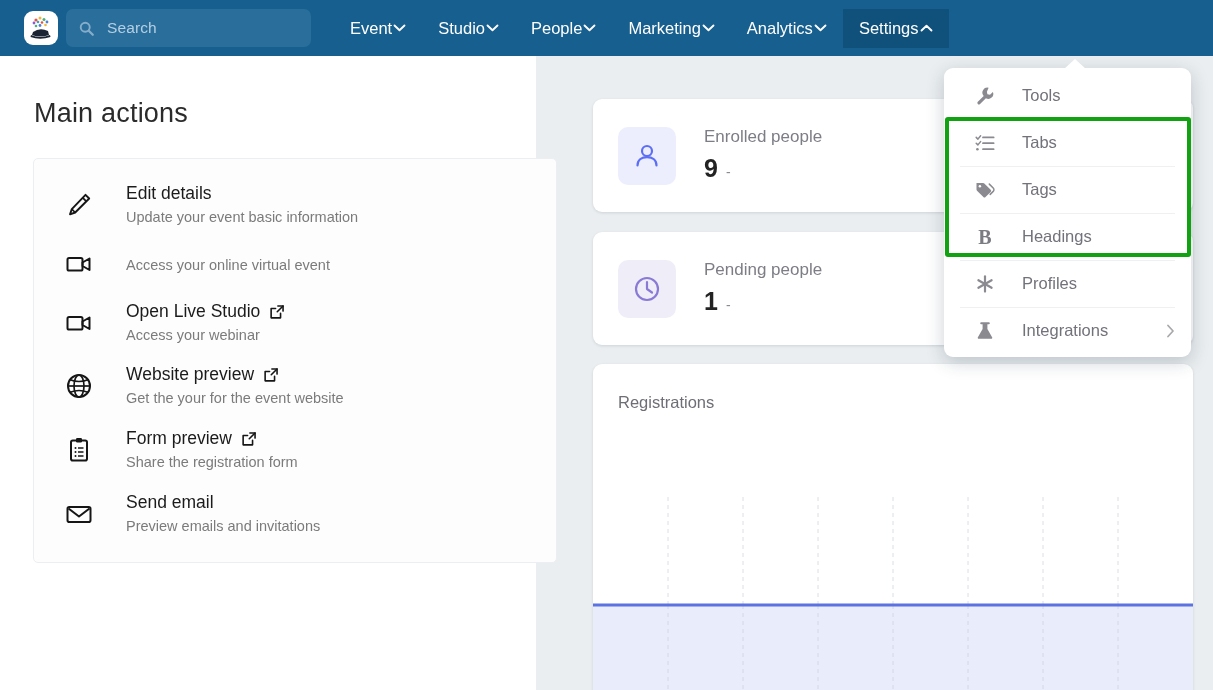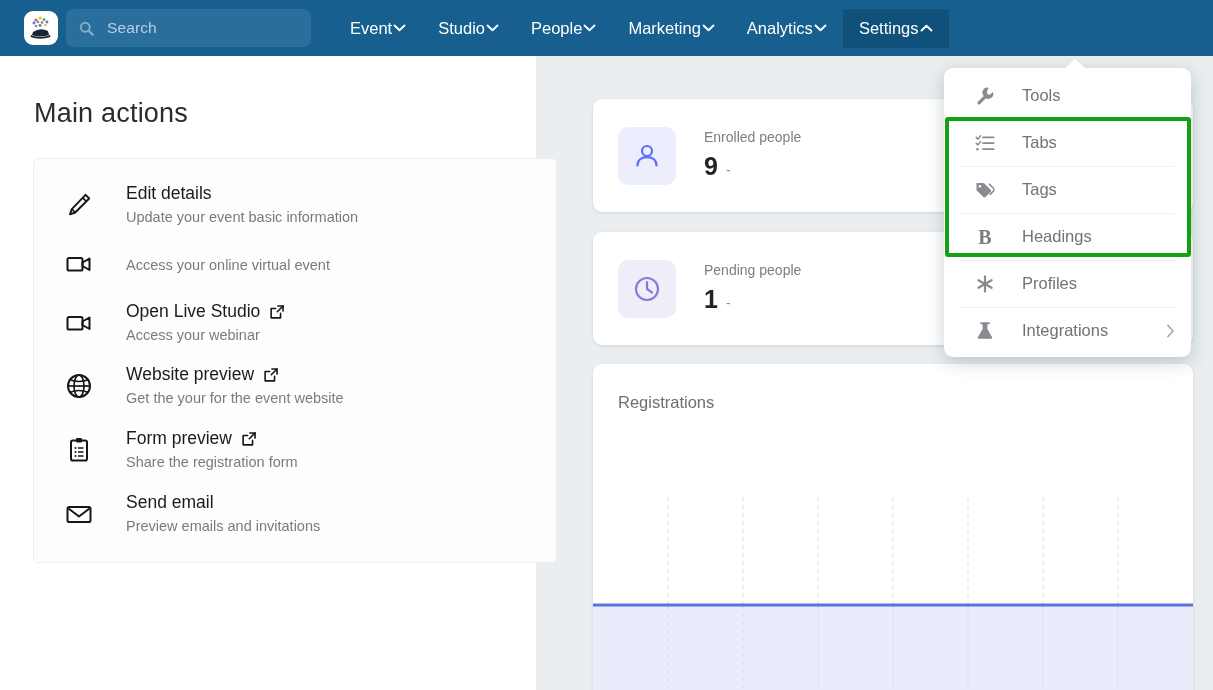--- a/index.html
+++ b/index.html
@@ -124,21 +124,21 @@
   }
   #stat-0 { top: 43px; height: 113px; }
   #stat-1 { top: 176px; height: 113px; align-items: center; }
   .stat-ico-wrap {
     width: 58px; height: 58px;
     border-radius: 10px;
     display: flex; align-items: center; justify-content: center;
     flex: none;
   }
   .stat-body { margin-left: 28px; }
-  .stat-label { font-size: 14px; color: #7d7d86; line-height: 1.1; }
+  .stat-label { font-size: 17px; color: #7d7d86; line-height: 1.1; }
   .stat-value-row { display: flex; align-items: baseline; gap: 8px; margin-top: 7px; }
   .stat-value { font-size: 25px; font-weight: 700; color: #232323; }
   .stat-delta { font-size: 14px; color: #8b8b93; }
 
   .chart-card {
     position: absolute;
     left: 57px; top: 308px;
     width: 600px; height: 340px;
     background: #ffffff;
     border-radius: 9px;

